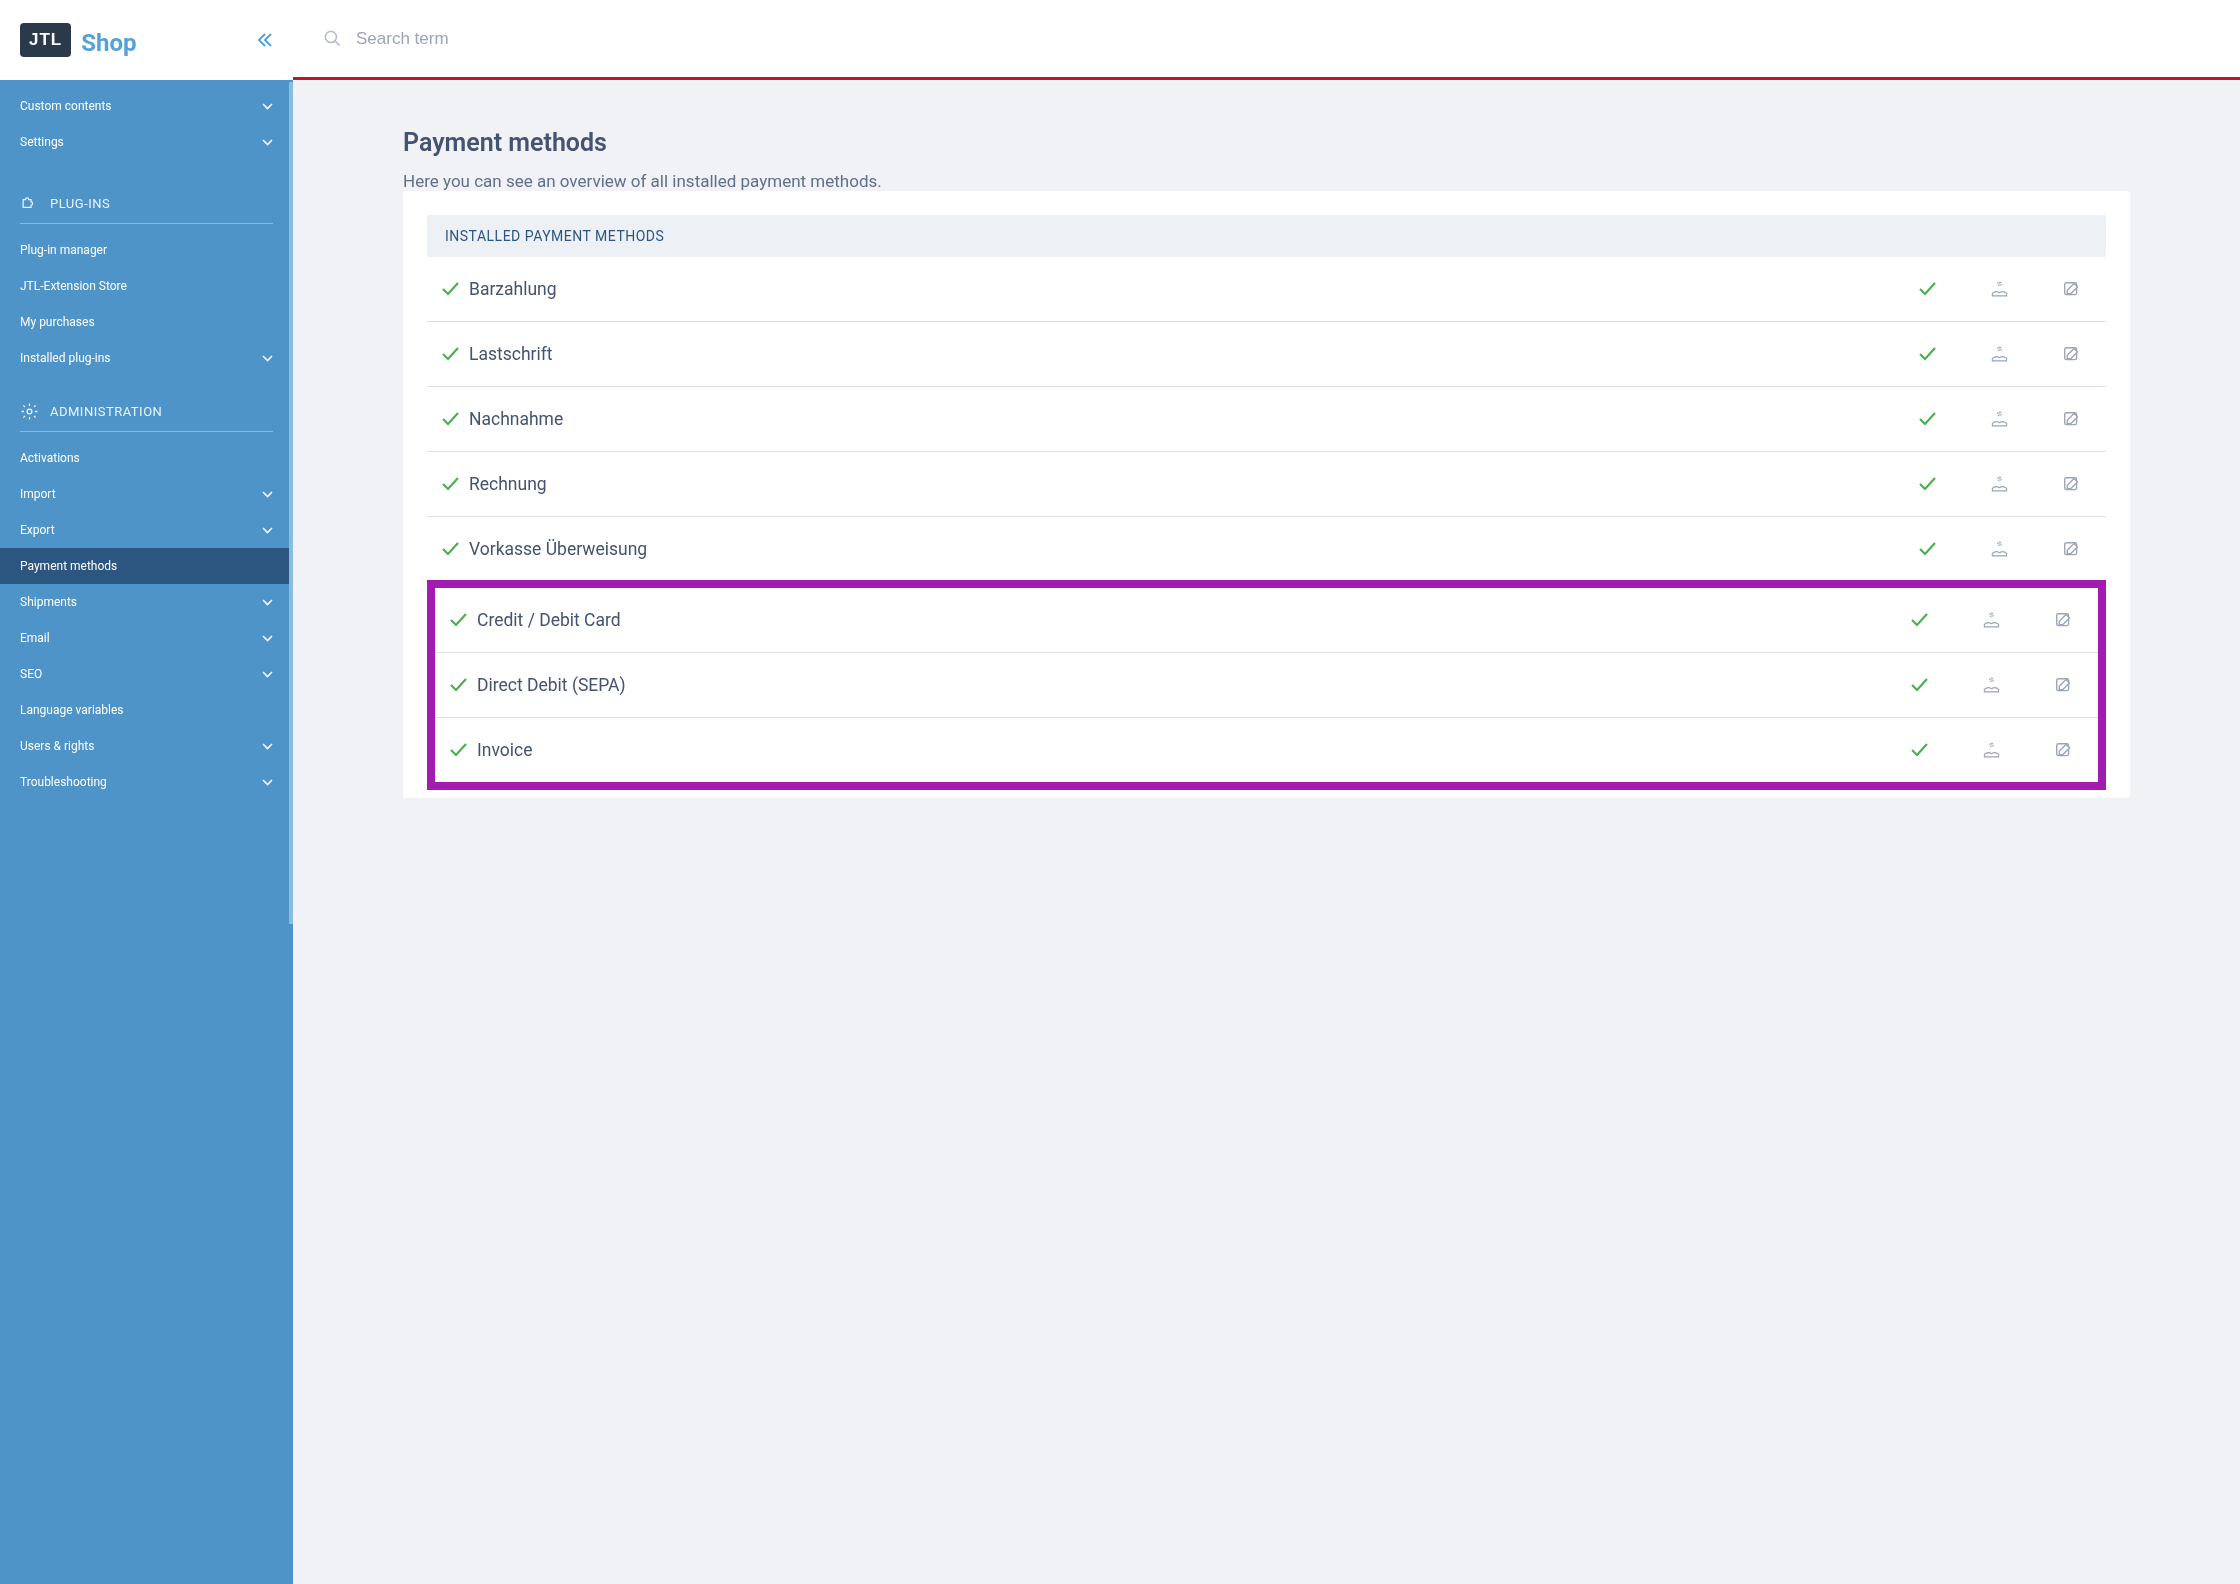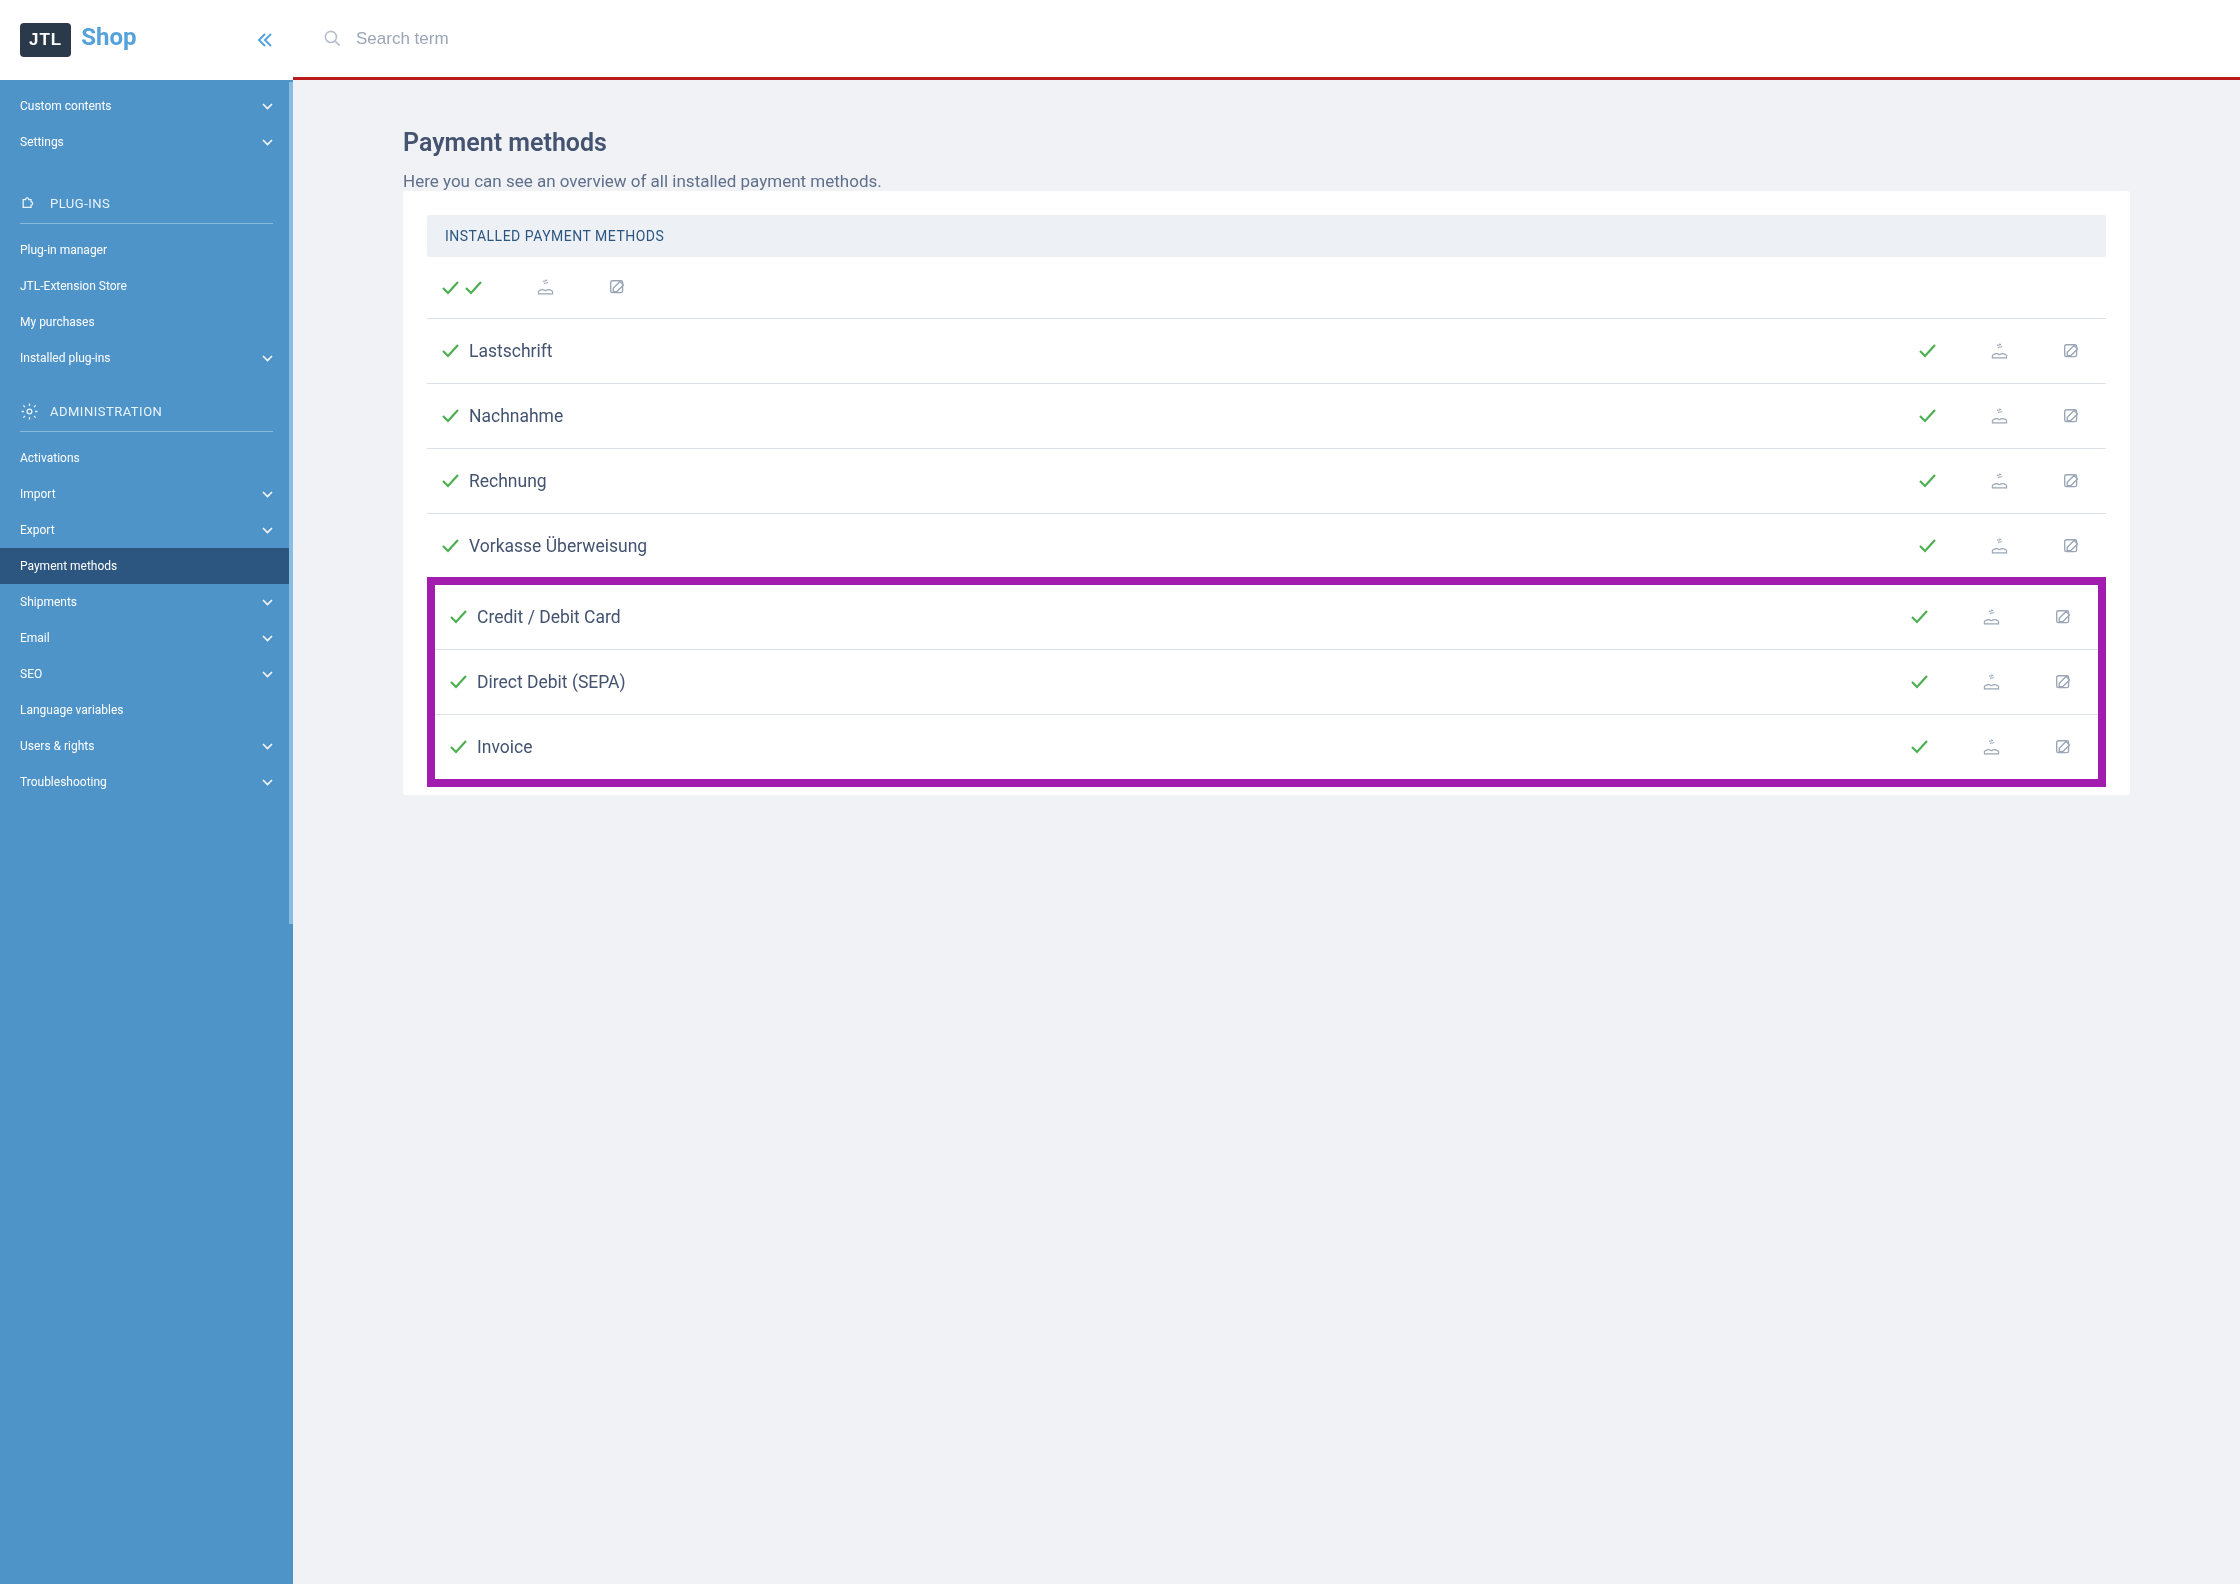--- a/index.html
+++ b/index.html
@@ -1,21 +1,21 @@
 <!DOCTYPE html>
 <html><head>
 <meta charset="utf-8">
 <style>
   * { box-sizing: border-box; margin: 0; padding: 0; }
   body { font-family: -apple-system, BlinkMacSystemFont, "Segoe UI", Roboto, Arial, sans-serif; background: #f0f2f5; color: #435370; overflow: hidden; }
   .app { display: flex; height: 100vh; min-height: 924px; }
 
   .sidebar { width: 293px; background: #4e94c9; color: #fff; display: flex; flex-direction: column; flex-shrink: 0; }
   .brand-row { height: 80px; background: #fff; display: flex; align-items: center; padding: 0 20px; justify-content: space-between; }
-  .brand { display: flex; align-items: flex-start; gap: 10px; }
+  .brand { display: flex; align-items: flex-end; gap: 10px; }
   .brand-logo { background: #2b3a4a; color: #fff; font-weight: 800; font-size: 17px; padding: 7px 9px; border-radius: 4px; letter-spacing: 1px; font-family: Arial, sans-serif; }
   .brand-shop { color: #55a2db; font-weight: 700; font-size: 24px; }
   .collapse-btn { color: #55a2db; font-size: 18px; cursor: pointer; }
 
   .nav { padding: 8px 0; }
   .nav-item { display: flex; align-items: center; justify-content: space-between; padding: 11px 20px; font-size: 12px; cursor: pointer; color: #fff; }
   .nav-item.active { background: #2c5680; }
   .nav-item .chev { font-size: 13px; opacity: 0.95; }
 
   .section-header { display: flex; align-items: center; gap: 11px; padding: 14px 20px 10px 20px; margin-top: 12px; }
@@ -215,20 +215,21 @@
 
       <div class="panel">
         <div class="panel-header">INSTALLED PAYMENT METHODS</div>
         <div id="rows-plain">
             <div class="row">
               <span class="lead-check" style="color:#4caf50">
                 <svg width="17" height="14" viewBox="0 0 17 14">
                   <path d="M1 7 L6 12 L16 1" fill="none" stroke="currentColor" stroke-width="2.2"></path>
                 </svg>
               </span>
+              <span class="name">Barzahlung</span>
               <span class="actions">
                 <span class="act green">
                   <svg width="17" height="14" viewBox="0 0 17 14">
                     <path d="M1 7 L6 12 L16 1" fill="none" stroke="currentColor" stroke-width="2.2"></path>
                   </svg>
                 </span>
                 <span class="act">
                   <svg width="19" height="17" viewBox="0 0 24 20" fill="none" stroke="currentColor" stroke-width="1.4">
                     <circle cx="12" cy="3" r="2.3" stroke-dasharray="2 1.2"></circle>
                     <text x="12" y="4.5" font-size="4" text-anchor="middle" fill="currentColor" stroke="none">$</text>

